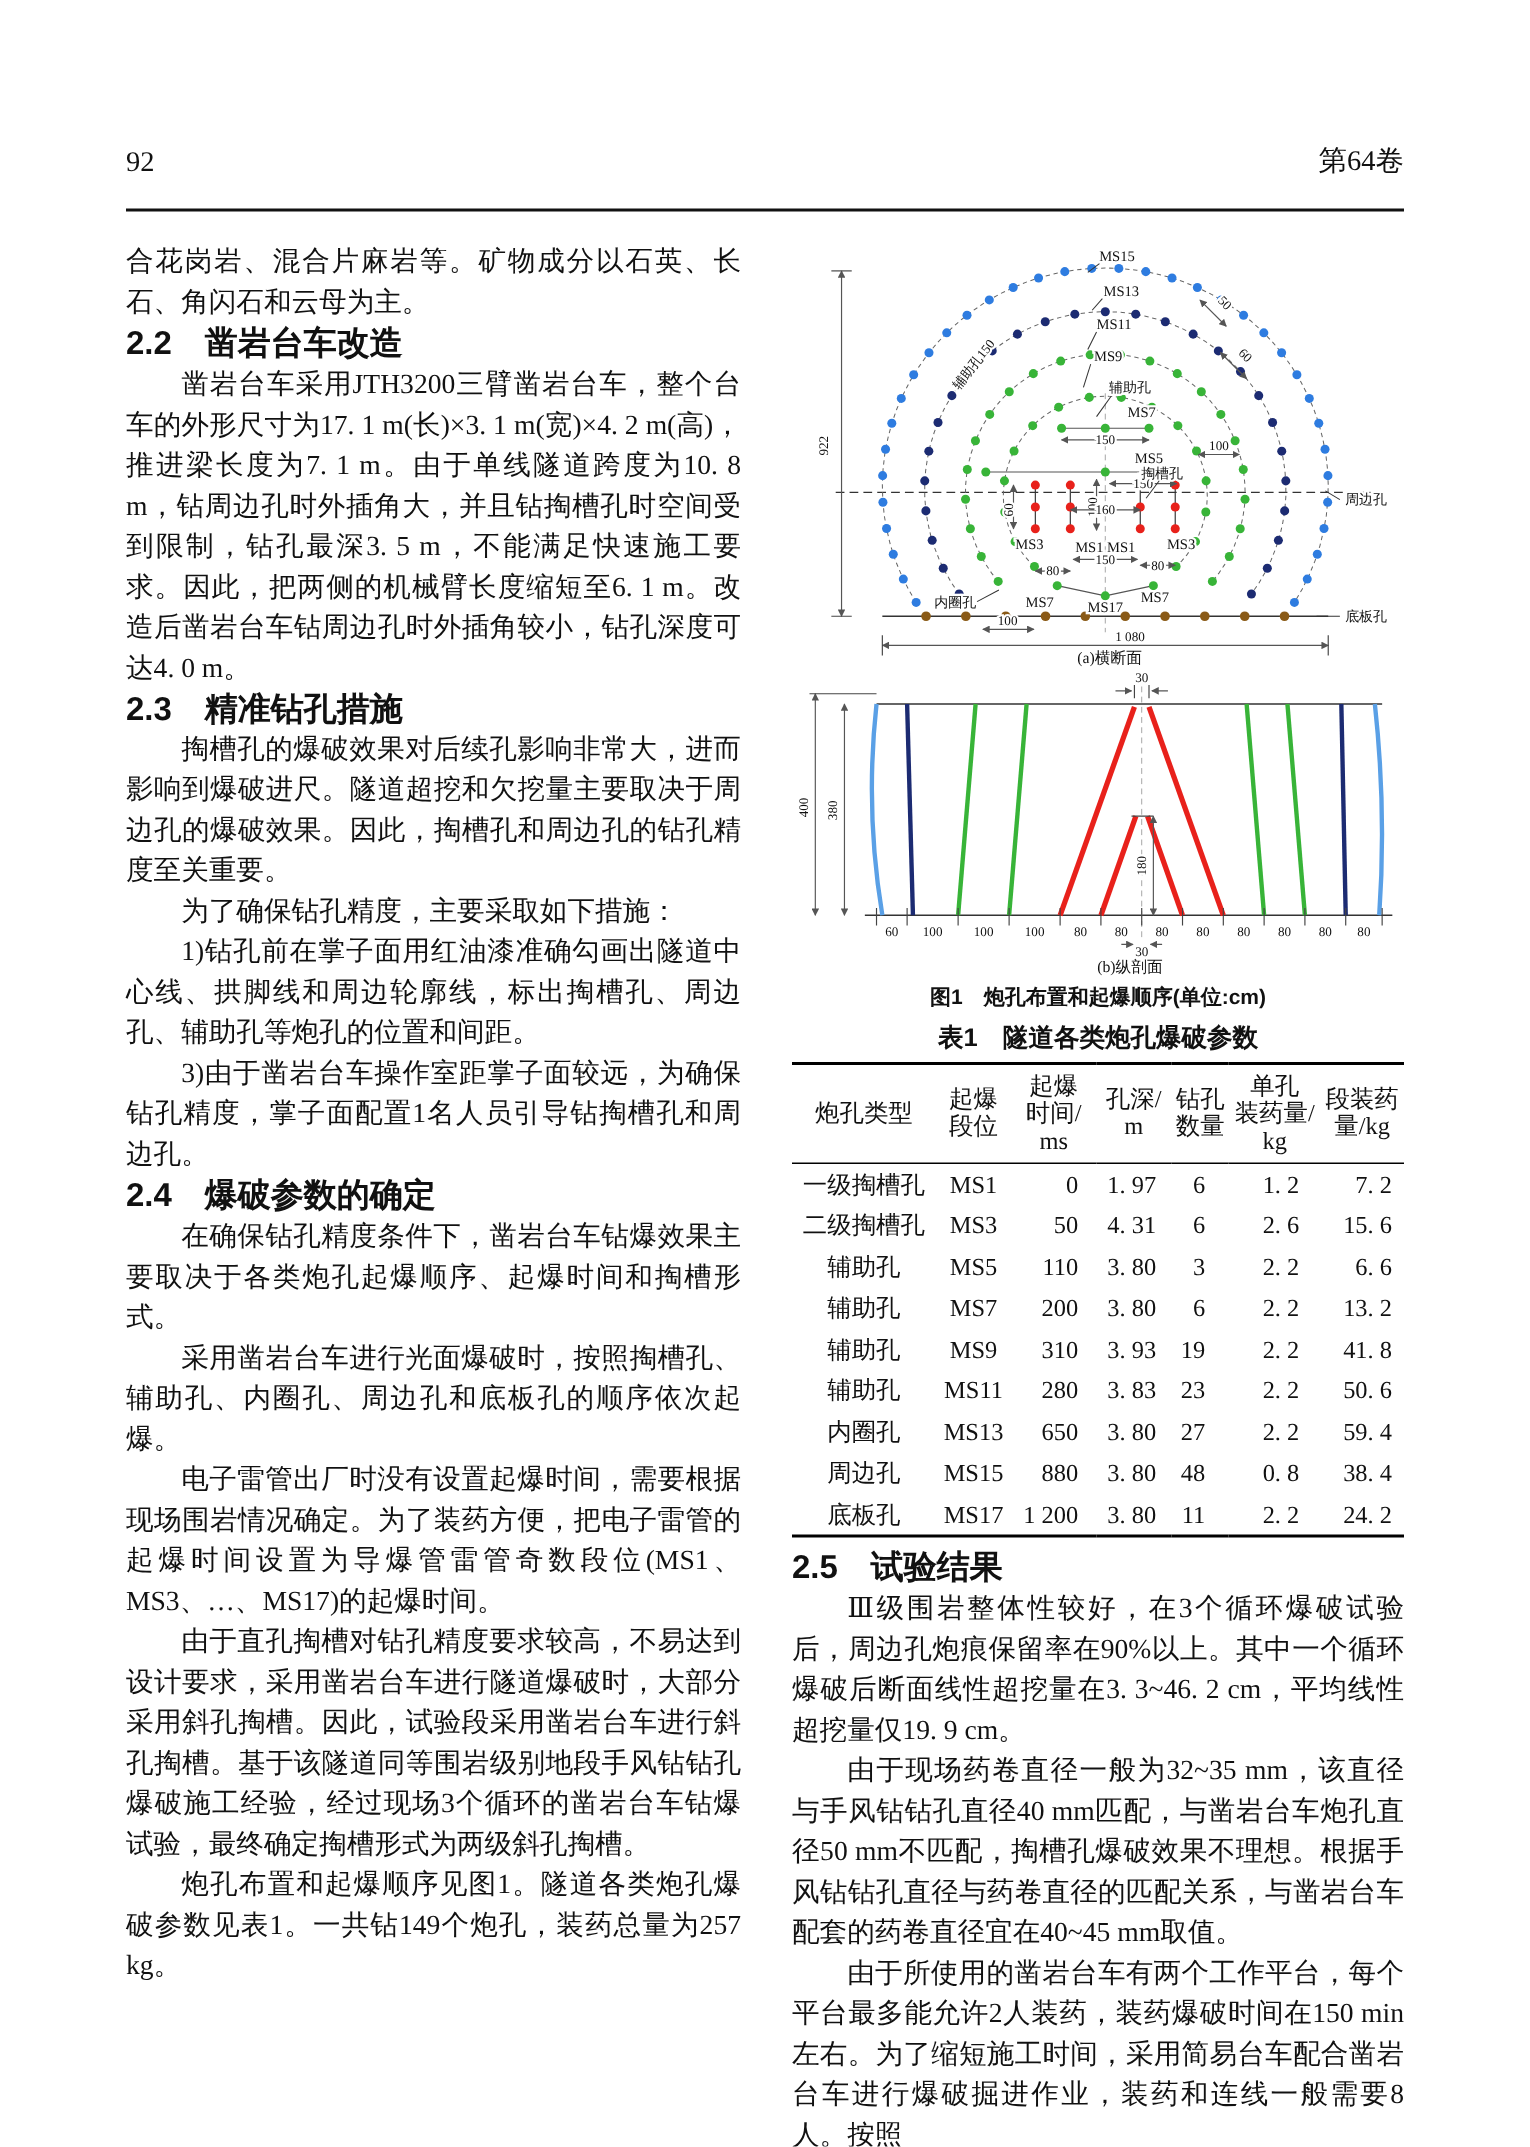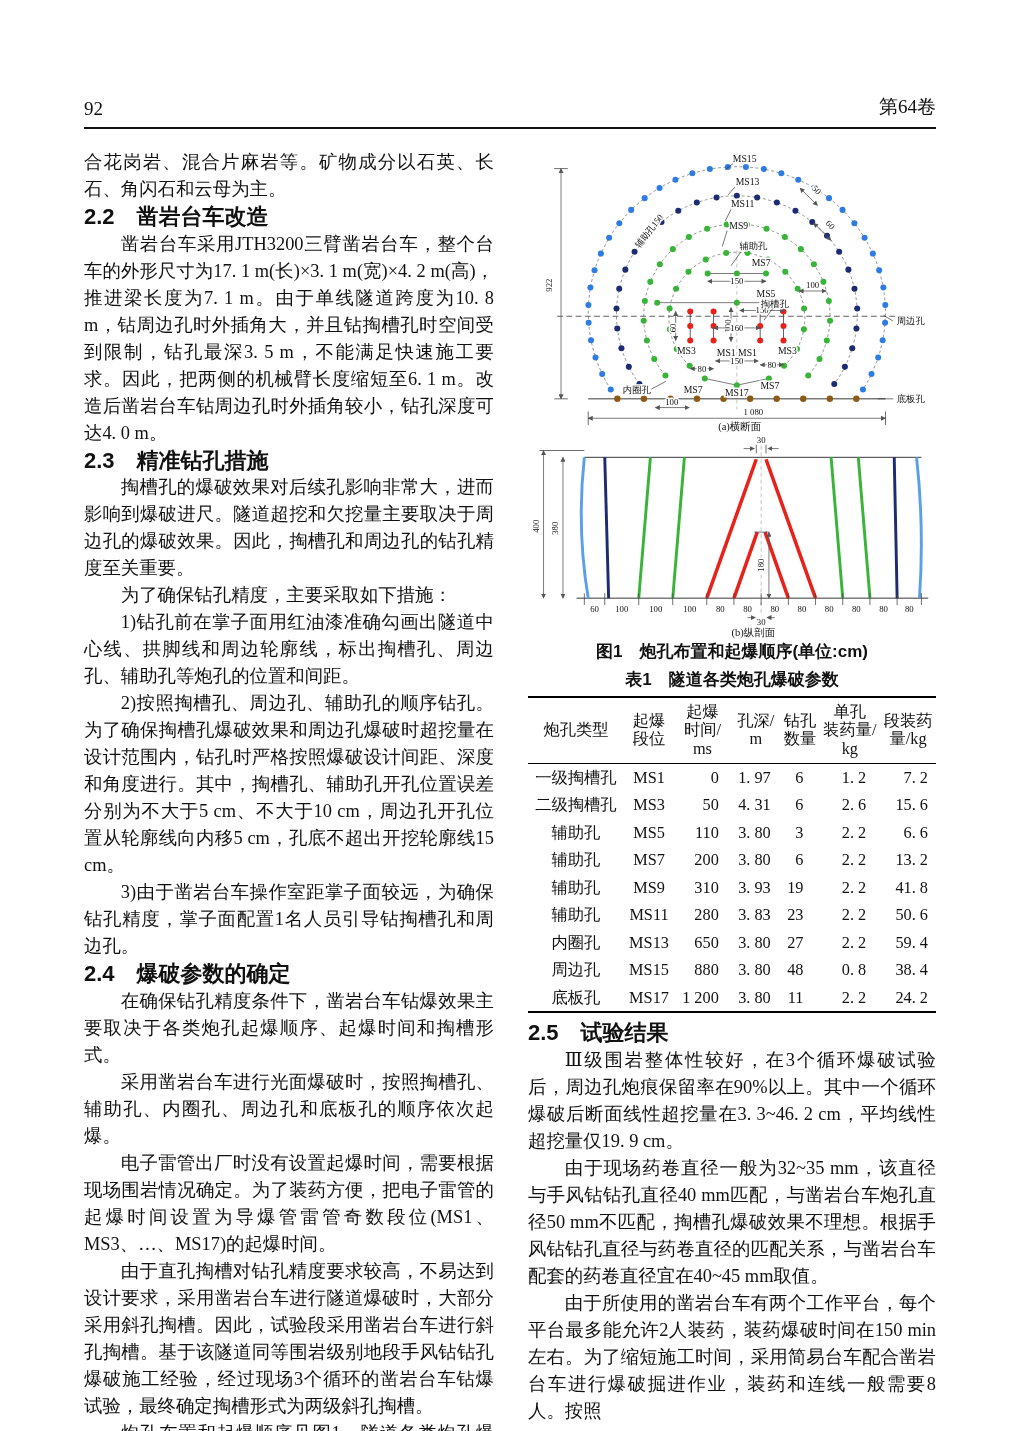--- a/index.html
+++ b/index.html
@@ -1,30 +1,30 @@
 <!DOCTYPE html>
 <html><head>
 <meta charset="utf-8">
 <style>
   html,body{margin:0;padding:0;}
   body{width:1020px;height:1431px;background:#ffffff;position:relative;overflow:hidden;
        font-family:"Liberation Serif","DejaVu Serif",serif;color:#111;}
   .page{padding:0 84px;box-sizing:border-box;}
   .pagehead{margin-top:94px;display:flex;justify-content:space-between;align-items:flex-end;
-            font-size:19px;padding-bottom:7px;border-bottom:2.6px solid #111;}
+            font-size:19px;padding-bottom:19px;border-bottom:2.6px solid #111;}
   .pagehead .journal{letter-spacing:18px;text-indent:18px;}
   .columns{display:flex;gap:34px;margin-top:20px;}
   .col-left{width:423px;}
   .col-right{width:408px;}
   p{margin:0;font-size:18.4px;line-height:27px;text-align:justify;text-indent:2em;}
   p.p0{text-indent:0;}
   h3{margin:0;font-size:22px;line-height:27.5px;font-weight:bold;
      font-family:"Liberation Sans","DejaVu Sans",sans-serif;}
   .fig-caption{text-align:center;font-family:"Liberation Sans","DejaVu Sans",sans-serif;
-               font-weight:bold;font-size:17px;margin:2px 0 6px 0;line-height:22px;}
+               font-weight:bold;font-size:14px;margin:2px 0 6px 0;line-height:22px;}
   .tbl-title{text-align:center;font-family:"Liberation Sans","DejaVu Sans",sans-serif;
              font-weight:bold;font-size:17px;margin:6px 0 5px 0;line-height:22px;}
   table{width:100%;border-collapse:collapse;font-size:16.3px;
         border-top:2.3px solid #000;border-bottom:2.3px solid #000;}
   thead th{font-weight:normal;white-space:pre-line;line-height:1.12;padding:5px 1px;
            border-bottom:1.3px solid #000;vertical-align:middle;font-size:16.3px;}
   tbody td{padding:2px 3px;line-height:23.5px;text-align:right;}
   tbody td:nth-child(1){text-align:center;}
   tbody td:nth-child(2){text-align:center;}
   tbody td:nth-child(3){padding-right:12px;}
@@ -57,21 +57,20 @@
   <div class="columns">
 
     <div class="col-left">
         <p class="p0">合花岗岩、混合片麻岩等。矿物成分以石英、长石、角闪石和云母为主。</p>
         <h3>2.2　凿岩台车改造</h3>
         <p>凿岩台车采用JTH3200三臂凿岩台车，整个台车的外形尺寸为17. 1 m(长)×3. 1 m(宽)×4. 2 m(高)，推进梁长度为7. 1 m。由于单线隧道跨度为10. 8 m，钻周边孔时外插角大，并且钻掏槽孔时空间受到限制，钻孔最深3. 5 m，不能满足快速施工要求。因此，把两侧的机械臂长度缩短至6. 1 m。改造后凿岩台车钻周边孔时外插角较小，钻孔深度可达4. 0 m。</p>
         <h3>2.3　精准钻孔措施</h3>
         <p>掏槽孔的爆破效果对后续孔影响非常大，进而影响到爆破进尺。隧道超挖和欠挖量主要取决于周边孔的爆破效果。因此，掏槽孔和周边孔的钻孔精度至关重要。</p>
         <p>为了确保钻孔精度，主要采取如下措施：</p>
         <p>1)钻孔前在掌子面用红油漆准确勾画出隧道中心线、拱脚线和周边轮廓线，标出掏槽孔、周边孔、辅助孔等炮孔的位置和间距。</p>
-        <p>2)按照掏槽孔、周边孔、辅助孔的顺序钻孔。为了确保掏槽孔爆破效果和周边孔爆破时超挖量在设计范围内，钻孔时严格按照爆破设计间距、深度和角度进行。其中，掏槽孔、辅助孔开孔位置误差分别为不大于5 cm、不大于10 cm，周边孔开孔位置从轮廓线向内移5 cm，孔底不超出开挖轮廓线15 cm。</p>
         <p>3)由于凿岩台车操作室距掌子面较远，为确保钻孔精度，掌子面配置1名人员引导钻掏槽孔和周边孔。</p>
         <h3>2.4　爆破参数的确定</h3>
         <p>在确保钻孔精度条件下，凿岩台车钻爆效果主要取决于各类炮孔起爆顺序、起爆时间和掏槽形式。</p>
         <p>采用凿岩台车进行光面爆破时，按照掏槽孔、辅助孔、内圈孔、周边孔和底板孔的顺序依次起爆。</p>
         <p>电子雷管出厂时没有设置起爆时间，需要根据现场围岩情况确定。为了装药方便，把电子雷管的起爆时间设置为导爆管雷管奇数段位(MS1、MS3、…、MS17)的起爆时间。</p>
         <p>由于直孔掏槽对钻孔精度要求较高，不易达到设计要求，采用凿岩台车进行隧道爆破时，大部分采用斜孔掏槽。因此，试验段采用凿岩台车进行斜孔掏槽。基于该隧道同等围岩级别地段手风钻钻孔爆破施工经验，经过现场3个循环的凿岩台车钻爆试验，最终确定掏槽形式为两级斜孔掏槽。</p>
         <p>炮孔布置和起爆顺序见图1。隧道各类炮孔爆破参数见表1。一共钻149个炮孔，装药总量为257 kg。</p>
       </div>
 
     <div class="col-right">

